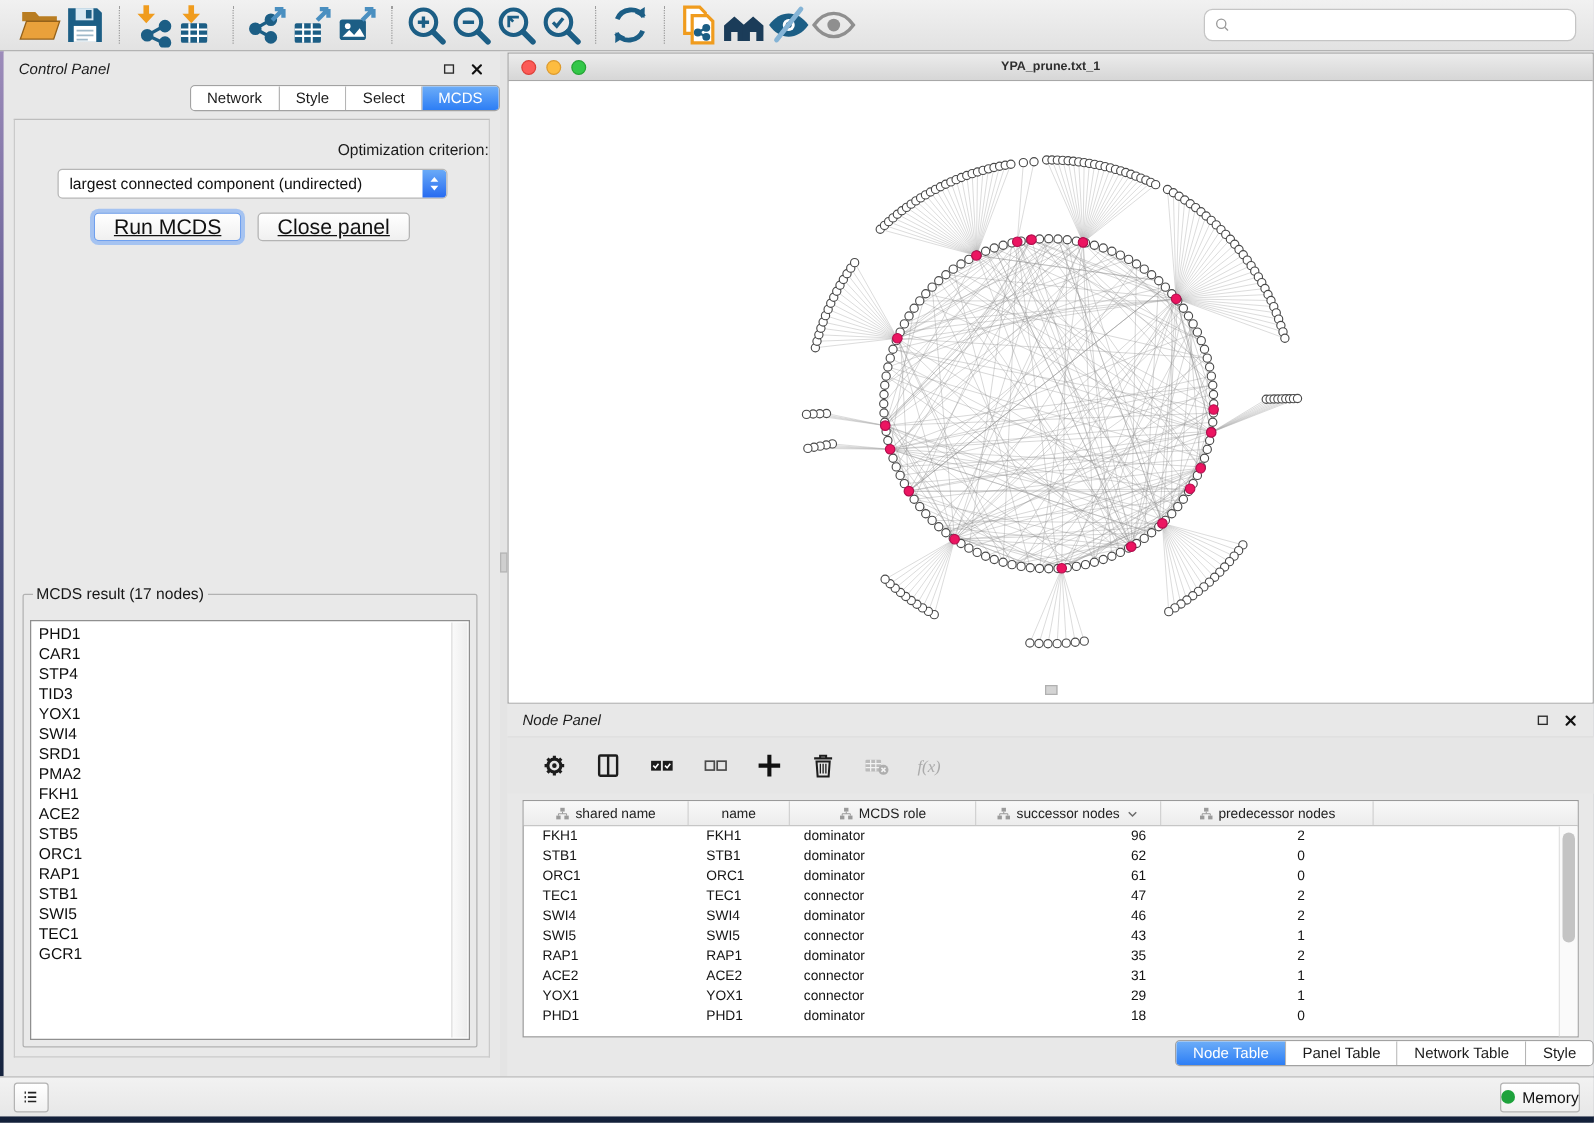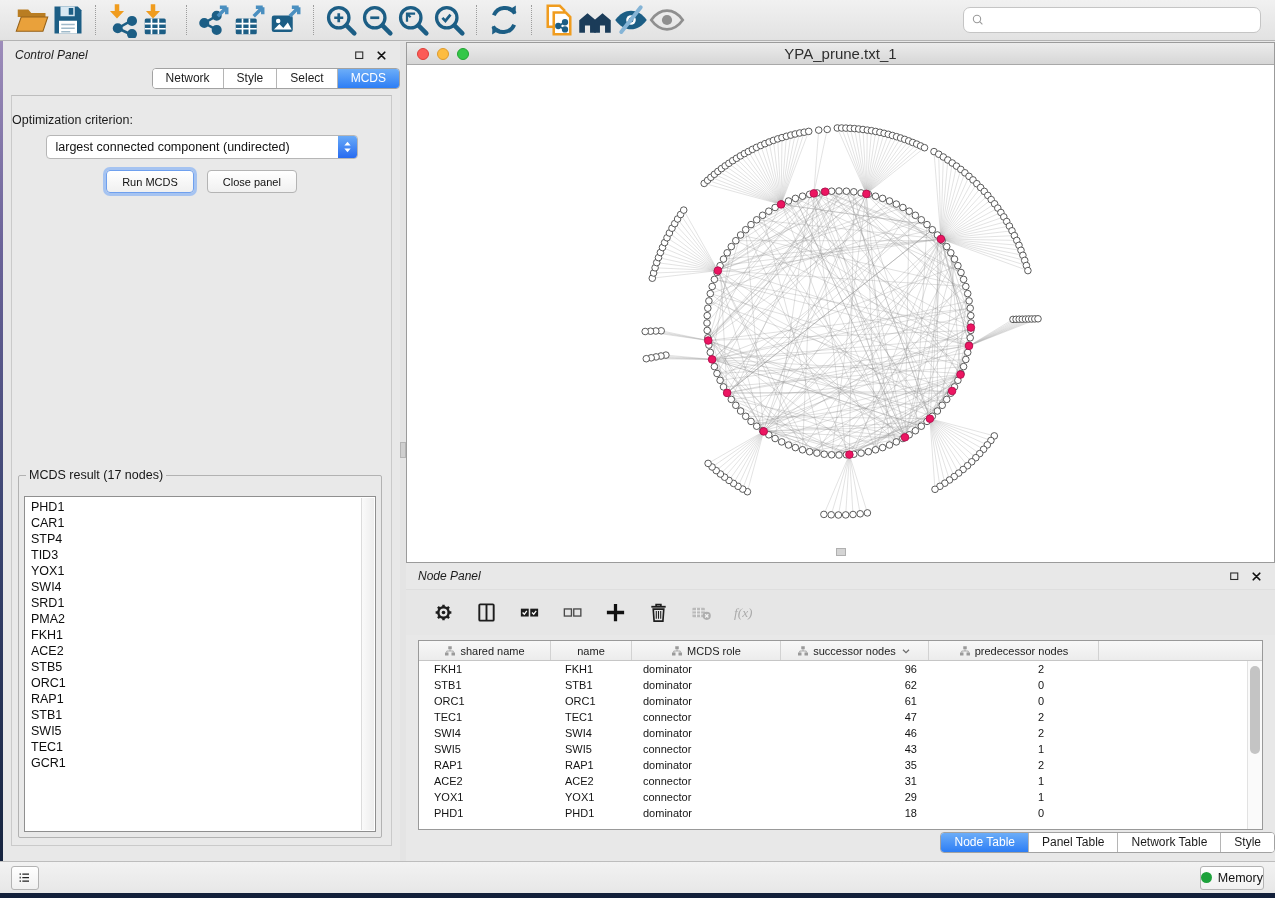--- a/index.html
+++ b/index.html
@@ -34,30 +34,30 @@
   .panel-head { height:26px; display:flex; align-items:center; padding:0 12px;font-style:italic; }
   .panel-title { font-size:12px; color:#1c1c1c; }
   .panel-icons { margin-left:auto; display:flex; gap:9px; align-items:center; }
   .seg-wrap { display:flex; justify-content:flex-end; height:22px; position:relative; z-index:2; }
   .segmented { display:flex; border:1px solid #a2a2a2; border-radius:4px; background:#fff; height:21px; overflow:hidden; }
   .seg { font-size:12px; color:#1c1c1c; line-height:19px; padding:0 13px; border-right:1px solid #b5b5b5; background:#fff; }
   .seg:last-child { border-right:none; }
   .seg.sel { background:linear-gradient(#6cadf8,#2d7ef5); color:#fff; }
   .cp-content { position:absolute; left:8px; right:8px; top:53px; bottom:15px;
     background:#e9e9e9; border:1px solid #cacaca; border-top:1px solid #bdbdbd; }
-  .opt-label { text-align:left; font-size:12.5px; color:#1a1a1a; margin-top:17px; }
+  .opt-label { text-align:right; font-size:12.5px; color:#1a1a1a; margin-top:17px; }
   .select { width:312px; height:24px; margin:8px auto 0 auto; background:#fff;
     border:1px solid #b6b6b6; border-radius:4px; display:flex; align-items:center; overflow:hidden; }
   .select-text { flex:1; font-size:12.5px; color:#111; padding-left:9px; white-space:nowrap; }
   .stepper { width:19px; height:24px; background:linear-gradient(#6cadf8,#2468f0); border-radius:0 4px 4px 0;
     display:flex; align-items:center; justify-content:center; }
   .stepper svg { width:15px; height:20px; }
   .btn-row { display:flex; justify-content:center; gap:13px; margin-top:11px; }
-  .btn { font-size:11px; color:#111; padding:0 15px; height:23px;
-    background:linear-gradient(#ffffff,#f0f0f0); border:1px solid #b4b4b4; border-radius:4px; }
+  .btn { font-size:17px; color:#111; padding:0 15px; height:23px;
+    background:linear-gradient(#ffffff,#f0f0f0); border:1px solid #b4b4b4; border-radius:4px;text-decoration:underline; }
   .btn.focus { border-color:#6fa0ee; box-shadow:0 0 0 3px rgba(120,170,246,.6); }
   .result-box { position:absolute; left:6px; right:9px; top:372px; bottom:7px;
     border:1px solid #b2b2b2; border-radius:2px; padding:3px; }
   .result-box legend { font-size:12.5px; color:#161616; padding:0 3px; margin-left:4px; }
   .result-list { position:absolute; left:5px; right:5px; top:14px; bottom:5px;
     background:#fff; border:1px solid #8f8f8f; overflow:hidden; }
   .result-list ul { list-style:none; padding-top:2px; }
   .result-list li { font-size:12.5px; color:#0d0d0d; line-height:16px; padding-left:6px; }
   .vtrack { position:absolute; top:1px; bottom:1px; right:1px; width:13px;
     background:linear-gradient(90deg,#fafafa,#ededed); border-left:1px solid #dcdcdc; }
@@ -66,21 +66,21 @@
   .v-splitter { position:absolute; left:400px; top:1px; bottom:0; width:6px; background:#e4e4e4; }
   .v-splitter .grip { position:absolute; top:400px; left:0; width:6px; height:16px;
     background:#cfcfcf; border:1px solid #b5b5b5; }
 
   
   .right-area { position:absolute; left:406px; right:0; top:1px; bottom:0; }
   .network-frame { position:absolute; left:0; right:0; top:0; height:521px;
     border:1px solid #9b9b9b; background:#fff; }
   .net-titlebar { position:relative; height:22px; background:linear-gradient(#ececec,#d6d6d6);
     border-bottom:1px solid #a8a8a8; display:flex; align-items:center; justify-content:center; }
-  .net-title { font-size:15px; font-weight:normal; color:#2e2e2e; }
+  .net-title { font-size:10px; font-weight:bold; color:#2e2e2e; }
   .lights { position:absolute; left:10px; top:5px; display:flex; gap:8px; }
   .l { width:12px; height:12px; border-radius:50%; display:inline-block; }
   .l.red { background:#fc5b57; border:1px solid #dd3f38; }
   .l.yellow { background:#fdbc40; border:1px solid #de9b2d; }
   .l.green { background:#33c748; border:1px solid #23a433; }
   .net-canvas { position:absolute; left:0; right:0; top:22px; bottom:0; background:#fff; }
   .nub { position:absolute; left:50%; bottom:6px; width:10px; height:8px; margin-left:-5px;
     background:#d4d4d4; border:1px solid #b0b0b0; }
 
   

